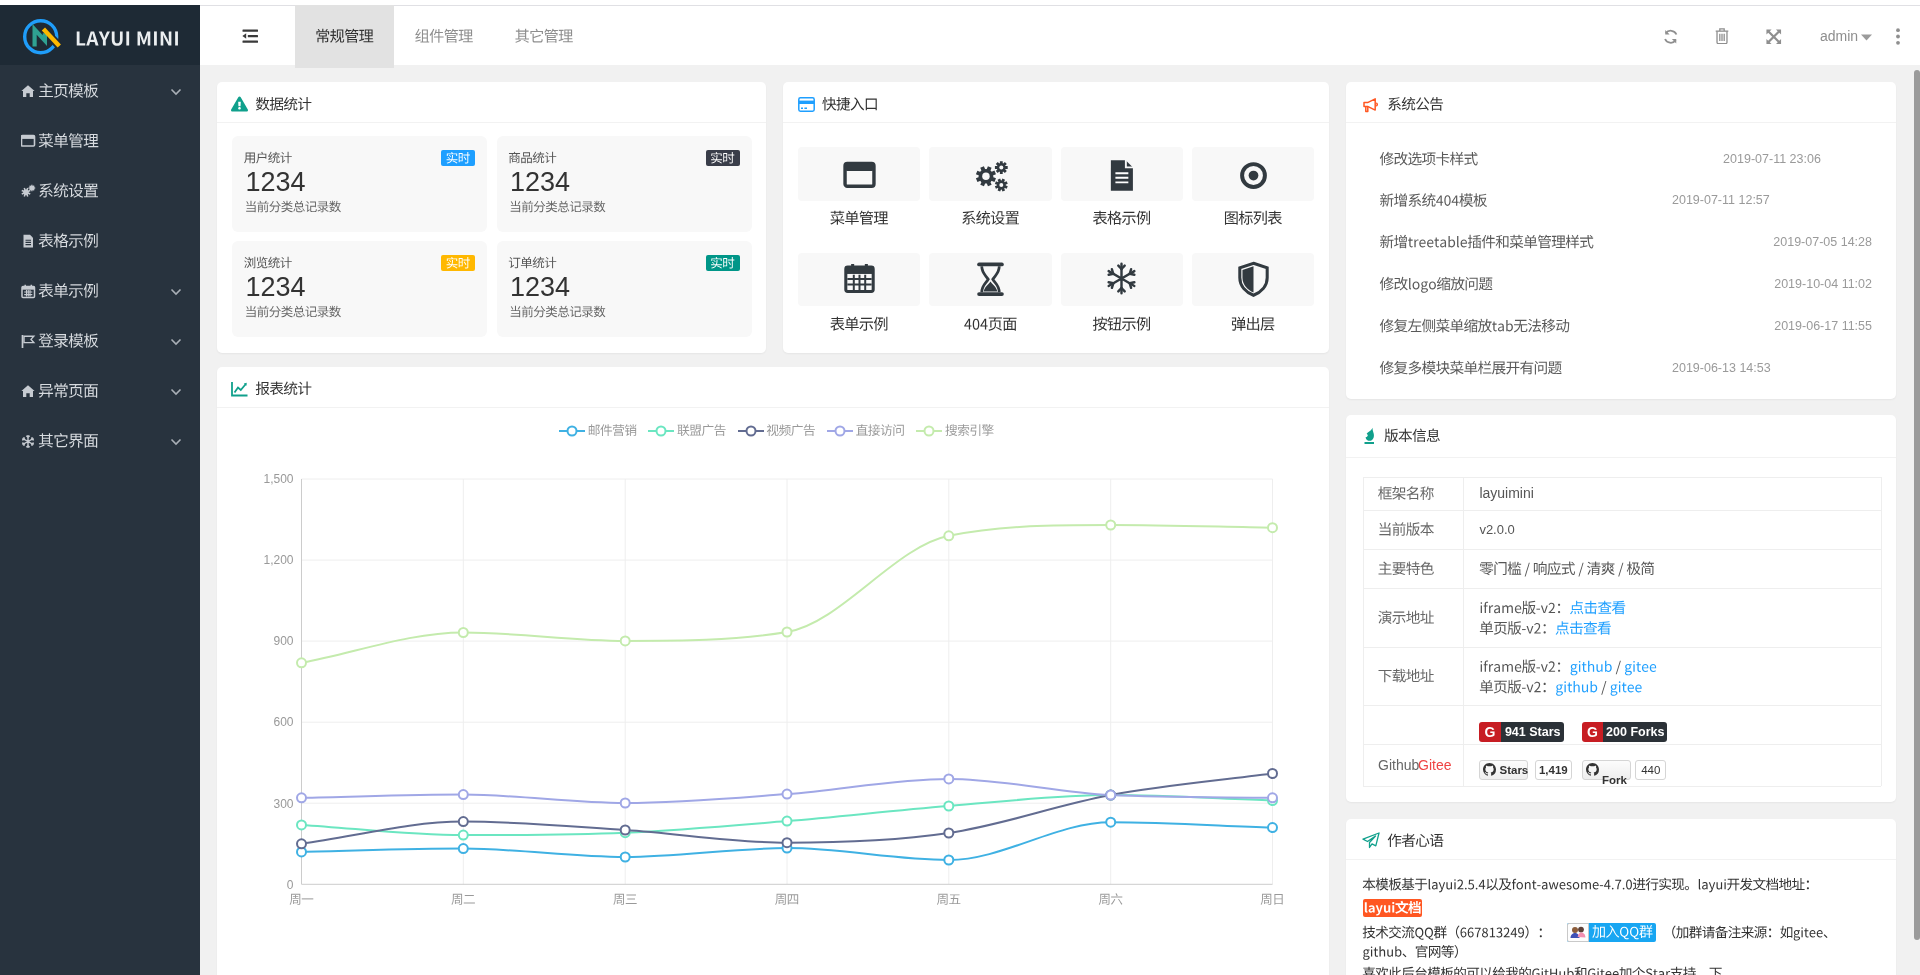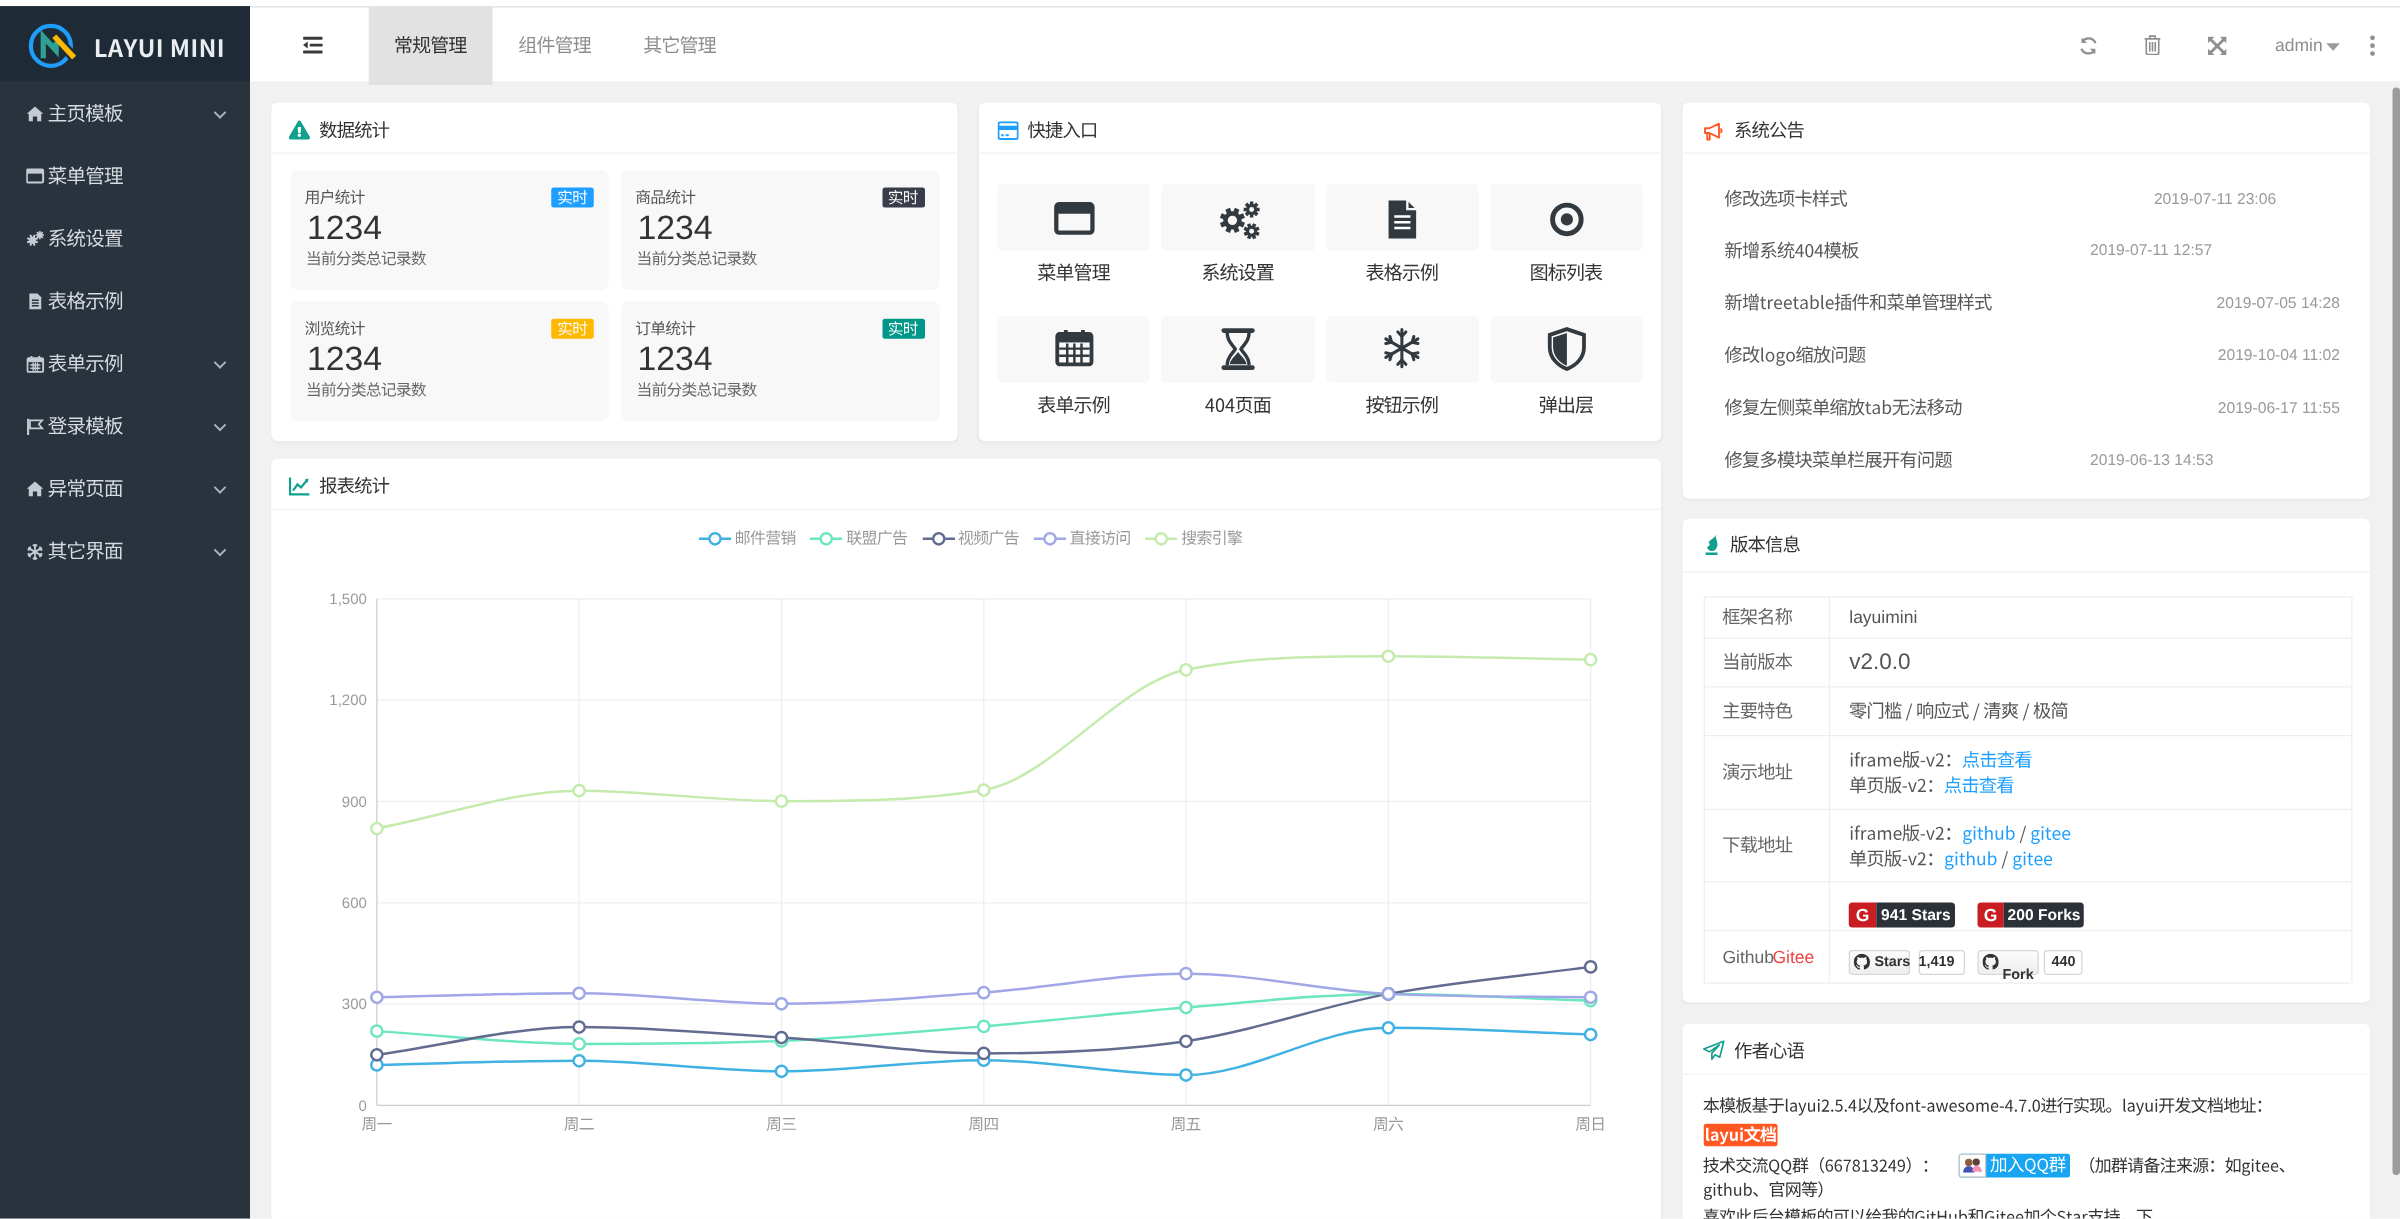--- a/index.html
+++ b/index.html
@@ -245,43 +245,43 @@
 <div style="position:absolute;left:1363.0px;top:646.7px;width:517.5px;height:1.0px;background:#eee"></div>
 <div style="position:absolute;left:1363.0px;top:705.3px;width:517.5px;height:1.0px;background:#eee"></div>
 <div style="position:absolute;left:1363.0px;top:744.3px;width:517.5px;height:1.0px;background:#eee"></div>
 <div style="position:absolute;left:1363.0px;top:786.0px;width:517.5px;height:1.0px;background:#eee"></div>
 <div style="position:absolute;left:1363.0px;top:477.3px;width:1.0px;height:308.7px;background:#eee"></div>
 <div style="position:absolute;left:1463.0px;top:477.3px;width:1.0px;height:308.7px;background:#eee"></div>
 <div style="position:absolute;left:1880.5px;top:477.3px;width:1.0px;height:308.7px;background:#eee"></div>
 <div style="position:absolute;left:1378.0px;top:757px;font-size:14.0px;line-height:17px;color:#ef4444;white-space:nowrap;margin-left:40px;">Gitee</div>
 <div style="position:absolute;left:1378.0px;top:756.7px;font-size:14.0px;line-height:17px;color:#666;white-space:nowrap;">Github</div>
 <div style="position:absolute;left:1479.4px;top:485.0px;font-size:14.0px;line-height:17px;color:#555;white-space:nowrap;">layuimini</div>
-<div style="position:absolute;left:1479.4px;top:520.9px;font-size:18px;line-height:17px;color:#555;white-space:nowrap;">v2.0.0</div>
+<div style="position:absolute;left:1479.4px;top:520.9px;font-size:13px;line-height:17px;color:#555;white-space:nowrap;">v2.0.0</div>
 <div style="position:absolute;left:1479.2px;top:722.0px;width:21.7px;height:20.0px;background:#c71d23;border-radius:3px 0 0 3px"></div>
 <div style="position:absolute;left:1500.9px;top:722.0px;width:63.6px;height:20.0px;background:#2b3137;border-radius:0 3px 3px 0"></div>
 <div style="position:absolute;left:1479.2px;top:723.5px;width:21.7px;text-align:center;font-size:14.0px;line-height:17px;color:#fff;white-space:nowrap;font-weight:bold">G</div>
 <div style="position:absolute;left:1500.9px;top:724.5px;width:63.6px;text-align:center;font-size:12.5px;line-height:15px;color:#fff;white-space:nowrap;font-weight:bold">941 Stars</div>
 <div style="position:absolute;left:1581.7px;top:722.0px;width:21.7px;height:20.0px;background:#c71d23;border-radius:3px 0 0 3px"></div>
 <div style="position:absolute;left:1603.4px;top:722.0px;width:63.7px;height:20.0px;background:#2b3137;border-radius:0 3px 3px 0"></div>
 <div style="position:absolute;left:1581.7px;top:723.5px;width:21.7px;text-align:center;font-size:14.0px;line-height:17px;color:#fff;white-space:nowrap;font-weight:bold">G</div>
 <div style="position:absolute;left:1603.4px;top:724.5px;width:63.7px;text-align:center;font-size:12.5px;line-height:15px;color:#fff;white-space:nowrap;font-weight:bold">200 Forks</div>
 <div style="position:absolute;left:1479.4px;top:759.8px;width:49.0px;height:20.5px;background:linear-gradient(#fcfcfc,#eee);border:1px solid #d5d5d5;border-radius:3px"></div>
 <svg style="position:absolute;left:1483.0px;top:763.0px" width="13" height="13" viewBox="0 0 16 16">
     <path fill="#333" d="M8 0C3.58 0 0 3.58 0 8c0 3.54 2.29 6.53 5.47 7.59.4.07.55-.17.55-.38 0-.19-.01-.82-.01-1.49-2.01.37-2.53-.49-2.69-.94-.09-.23-.48-.94-.82-1.13-.28-.15-.68-.52-.01-.53.63-.01 1.08.58 1.23.82.72 1.21 1.87.87 2.33.66.07-.52.28-.87.51-1.07-1.78-.2-3.64-.89-3.64-3.95 0-.87.31-1.59.82-2.15-.08-.2-.36-1.02.08-2.12 0 0 .67-.21 2.2.82.64-.18 1.32-.27 2-.27s1.36.09 2 .27c1.53-1.04 2.2-.82 2.2-.82.44 1.1.16 1.92.08 2.12.51.56.82 1.27.82 2.15 0 3.07-1.87 3.75-3.65 3.95.29.25.54.73.54 1.48 0 1.07-.01 1.93-.01 2.2 0 .21.15.46.55.38A8.01 8.01 0 0 0 16 8c0-4.42-3.58-8-8-8z"></path>
   </svg>
 <div style="position:absolute;left:1499.5px;top:763.3px;font-size:11.5px;line-height:14px;color:#333;white-space:nowrap;font-weight:bold">Stars</div>
 <div style="position:absolute;left:1534.8px;top:759.8px;width:37.0px;height:20.5px;background:#fff;border:1px solid #d5d5d5;border-radius:3px"></div>
-<div style="position:absolute;left:1534.8px;top:763.3px;width:37.0px;text-align:left;font-size:11.5px;line-height:14px;color:#333;white-space:nowrap;font-weight:bold">1,419</div>
+<div style="position:absolute;left:1534.8px;top:763.3px;width:37.0px;text-align:center;font-size:11.5px;line-height:14px;color:#333;white-space:nowrap;font-weight:bold">1,419</div>
 <div style="position:absolute;left:1582.0px;top:759.8px;width:49.0px;height:20.5px;background:linear-gradient(#fcfcfc,#eee);border:1px solid #d5d5d5;border-radius:3px"></div>
 <svg style="position:absolute;left:1585.6px;top:763.0px" width="13" height="13" viewBox="0 0 16 16">
     <path fill="#333" d="M8 0C3.58 0 0 3.58 0 8c0 3.54 2.29 6.53 5.47 7.59.4.07.55-.17.55-.38 0-.19-.01-.82-.01-1.49-2.01.37-2.53-.49-2.69-.94-.09-.23-.48-.94-.82-1.13-.28-.15-.68-.52-.01-.53.63-.01 1.08.58 1.23.82.72 1.21 1.87.87 2.33.66.07-.52.28-.87.51-1.07-1.78-.2-3.64-.89-3.64-3.95 0-.87.31-1.59.82-2.15-.08-.2-.36-1.02.08-2.12 0 0 .67-.21 2.2.82.64-.18 1.32-.27 2-.27s1.36.09 2 .27c1.53-1.04 2.2-.82 2.2-.82.44 1.1.16 1.92.08 2.12.51.56.82 1.27.82 2.15 0 3.07-1.87 3.75-3.65 3.95.29.25.54.73.54 1.48 0 1.07-.01 1.93-.01 2.2 0 .21.15.46.55.38A8.01 8.01 0 0 0 16 8c0-4.42-3.58-8-8-8z"></path>
   </svg>
 <div style="position:absolute;left:1602.0px;top:773px;font-size:11.5px;line-height:14px;color:#333;white-space:nowrap;font-weight:bold">Fork</div>
 <div style="position:absolute;left:1635.3px;top:759.8px;width:31.0px;height:20.5px;background:#fff;border:1px solid #d5d5d5;border-radius:3px"></div>
-<div style="position:absolute;left:1635.3px;top:763.3px;width:31.0px;text-align:center;font-size:11.5px;line-height:14px;color:#333;white-space:nowrap;font-weight:bold">440</div>
+<div style="position:absolute;left:1635.3px;top:763.3px;width:31.0px;text-align:center;font-size:11.5px;line-height:14px;color:#333;white-space:nowrap;font-weight:normal">440</div>
 <svg style="position:absolute;left:1362px;top:832px" width="18" height="17" viewBox="0 0 18 17">
 <path d="M17 1 L1 7.2 L5.5 9.5 L13.5 4 L7.5 10.5 L7.5 15.5 L10 11.8 L13.8 13.8 Z" fill="none" stroke="#10a08c" stroke-width="1.3" stroke-linejoin="round"></path>
   </svg>
 <div style="position:absolute;left:1362.8px;top:898.5px;width:59.3px;height:18.5px;background:#FF5722;border-radius:2px"></div>
 <div style="position:absolute;left:1566.7px;top:922.6px;width:89.0px;height:19.3px;background:#18a6f2;border-radius:2px"></div>
 <div style="position:absolute;left:1566.7px;top:922.6px;width:22.3px;height:19.3px;background:#fdfdfd;border-radius:2px 0 0 2px;border:1px solid #c9c9c9;box-sizing:border-box"></div>
 <svg style="position:absolute;left:1569px;top:925px" width="18" height="15" viewBox="0 0 18 15">
 <circle cx="6" cy="5" r="3" fill="#8d5d3b"></circle>
     <circle cx="12" cy="4.6" r="2.9" fill="#5d4037"></circle>
 <path d="M1.5 13 C1.5 9.5 4 8 6 8 C8 8 10.5 9.5 10.5 13 Z" fill="#3f51b5"></path>

